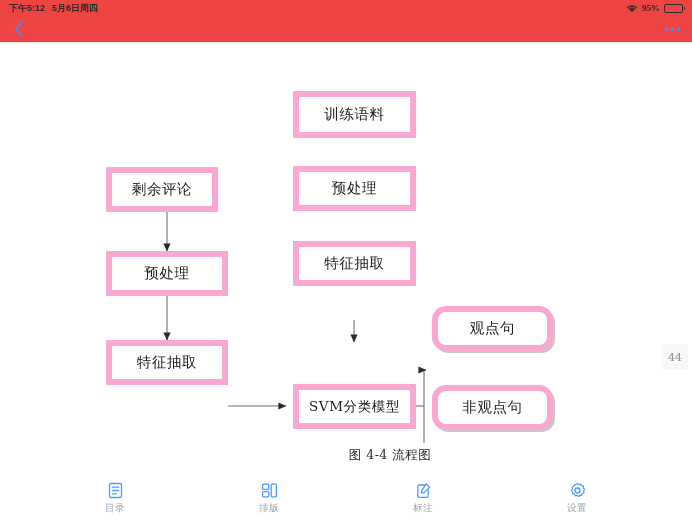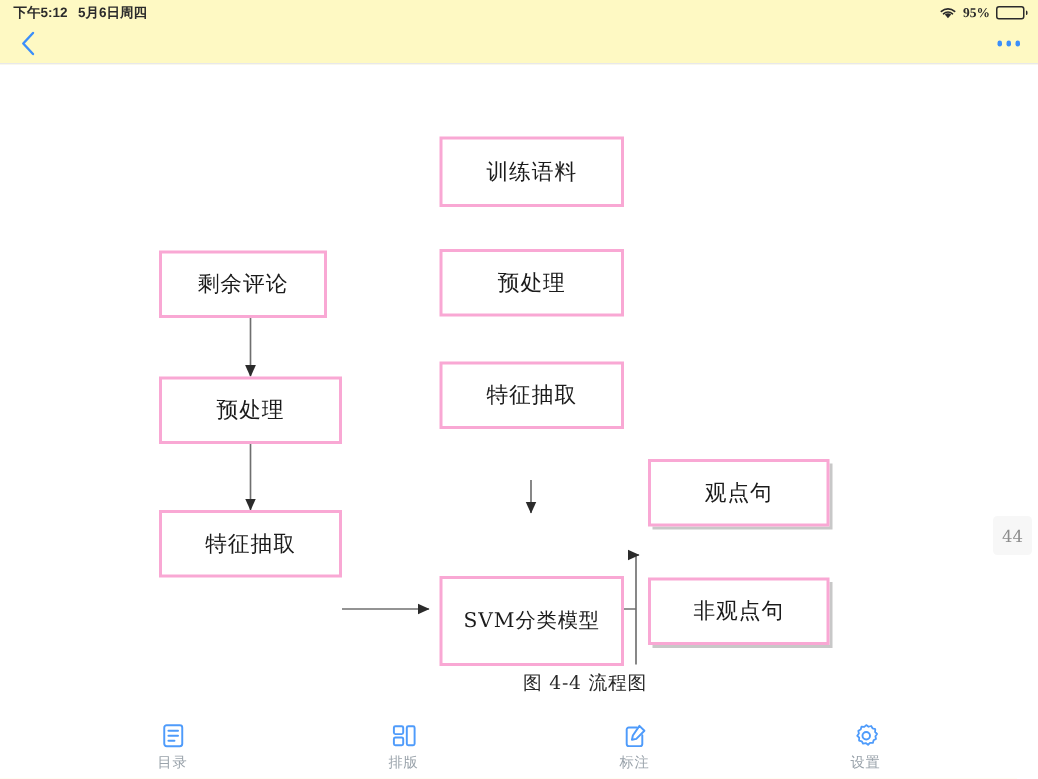--- a/index.html
+++ b/index.html
@@ -2,21 +2,21 @@
 <html><head>
 <meta charset="utf-8">
 <style>
   html, body {
     margin: 0; padding: 0;
     width: 692px; height: 519px;
     background: #ffffff;
     font-family: "Liberation Sans", "DejaVu Sans", sans-serif;
     overflow: hidden;
   }
-  #root { position: relative; width: 692px; height: 519px; background: #fef9c3; }
+  #root { position: relative; width: 692px; height: 519px; background: #ef4444; }
 
   
   .statusbar {
     position: absolute; left: 0; top: 0; width: 692px; height: 16px;
     display: flex; align-items: center; justify-content: space-between;
     padding: 0 9px; box-sizing: border-box;
     font-size: 9px; color: #2b2b2b; font-weight: bold;
   }
   .status-left { display: flex; align-items: center; gap: 7px; }
   .status-right { display: flex; align-items: center; gap: 4px; }
@@ -51,29 +51,29 @@
   
   .page {
     position: absolute; left: 0; top: 43px; width: 692px; height: 435px;
     background: #ffffff;
   }
   .diagram { position: absolute; left: 0; top: 0; width: 692px; height: 400px; }
 
   .node {
     position: absolute; box-sizing: border-box;
     background: #ffffff;
-    border: 2px solid #f9a8d4;
+    border: 6px solid #f9a8d4;
     display: flex; align-items: center; justify-content: center;
     color: #1b1b1b;
     font-family: "DejaVu Serif", "Liberation Serif", serif;
     font-size: 14.5px;
     letter-spacing: 0.6px;
     white-space: nowrap;
   }
-  .node.shadowed { box-shadow: 2.5px 2.5px 0 -0.5px #c8c8c8; }
+  .node.shadowed { box-shadow: 2.5px 2.5px 0 -0.5px #c8c8c8; border-radius: 14px; }
   .node.small { font-size: 13.5px; }
 
   .caption {
     position: absolute; left: 0; top: 404px; width: 692px;
     text-align: center;
     font-family: "DejaVu Serif", "Liberation Serif", serif;
     font-size: 12.5px; color: #2a2a2a; letter-spacing: 0.5px; padding-left: 44px;
   }
 
   
@@ -168,21 +168,21 @@
 
       <div class="node" style="left:293px;top:48px;width:123px;height:47px;">
         <span>训练语料</span>
       </div>
       <div class="node" style="left:293px;top:123px;width:123px;height:45px;">
         <span>预处理</span>
       </div>
       <div class="node" style="left:293px;top:198px;width:123px;height:45px;">
         <span>特征抽取</span>
       </div>
-      <div class="node small" style="left:293px;top:341px;width:123px;height:60px;">
+      <div class="node small" style="left:293px;top:341px;width:123px;height:45px;">
         <span>SVM分类模型</span>
       </div>
 
       <div class="node" style="left:106px;top:124px;width:112px;height:45px;">
         <span>剩余评论</span>
       </div>
       <div class="node" style="left:106px;top:208px;width:122px;height:45px;">
         <span>预处理</span>
       </div>
       <div class="node" style="left:106px;top:297px;width:122px;height:45px;">

